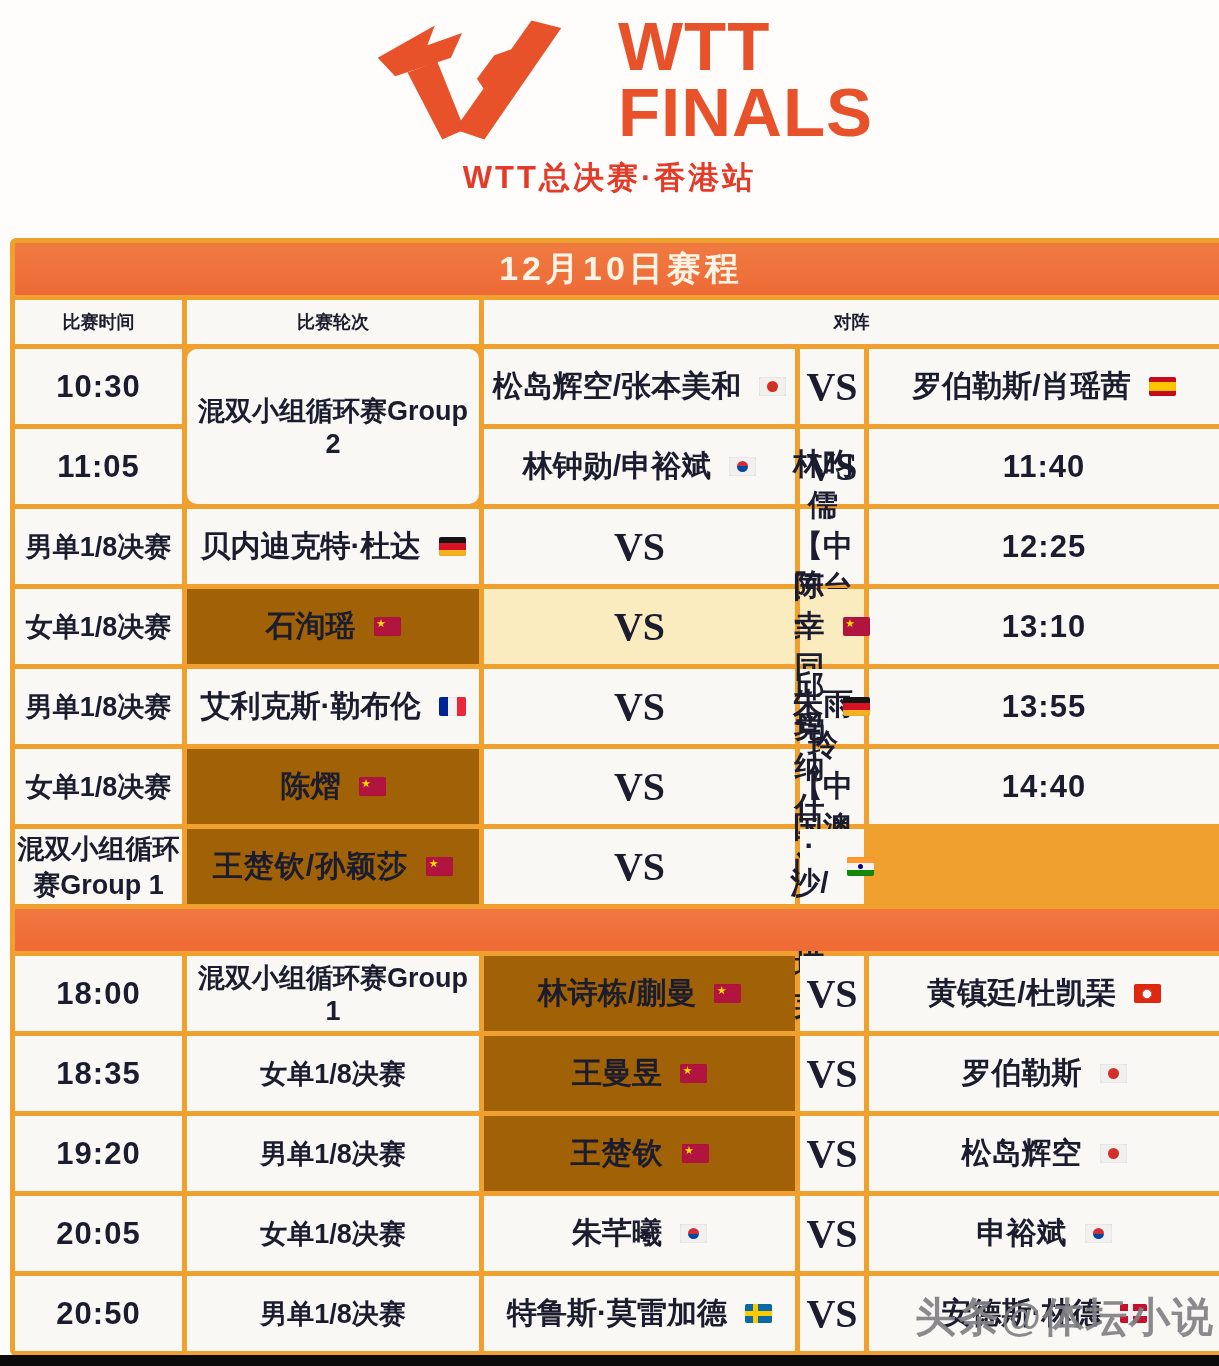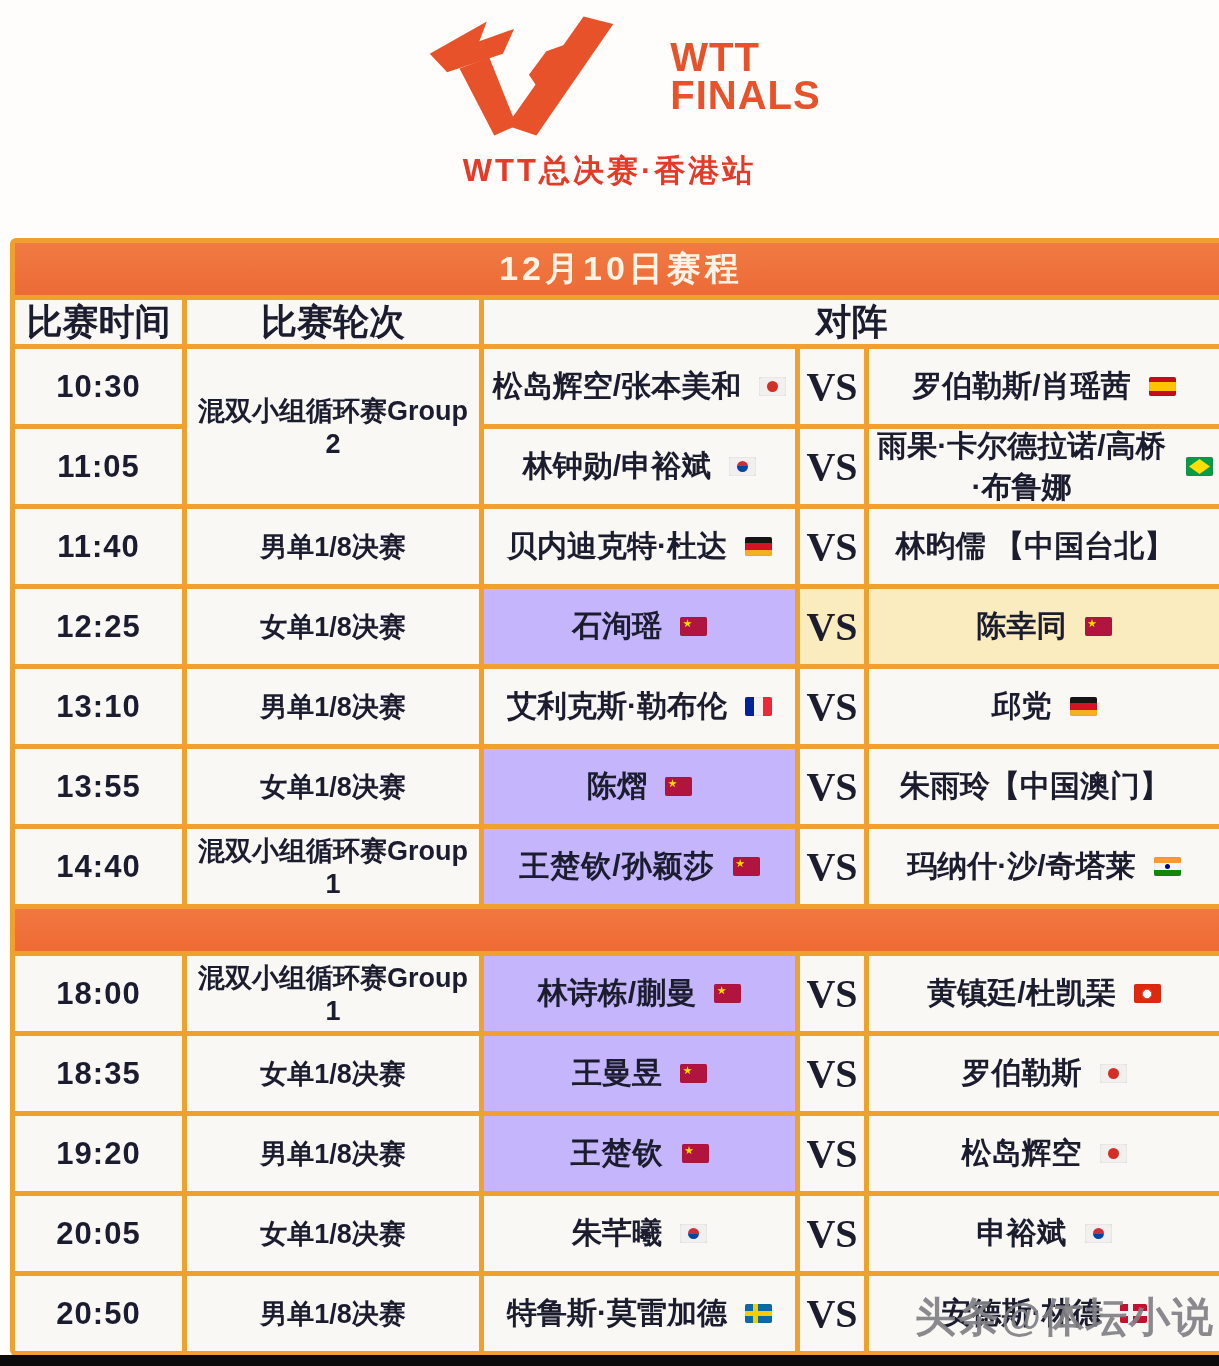--- a/index.html
+++ b/index.html
@@ -6,49 +6,49 @@
   body{
     width:1219px;height:1366px;position:relative;overflow:hidden;
     background:#FEFDFB;
     font-family:"Liberation Sans","DejaVu Sans",sans-serif;
     color:#1B1C2E;
   }
   
   .brand{position:absolute;left:0;top:0;width:1219px;height:232px;text-align:center;}
   .logo-row{display:flex;align-items:center;justify-content:center;gap:20px;padding-top:14px;}
   .logo-mark{width:252px;height:124px;}
-  .logo-text{text-align:left;font-weight:900;font-size:40px;line-height:0.95;
+  .logo-text{text-align:left;font-weight:900;font-size:69px;line-height:0.95;
     color:#E8522A;letter-spacing:1px;font-family:"Liberation Sans",sans-serif;}
   .subtitle{margin-top:12px;font-size:31px;font-weight:800;color:#E43A28;letter-spacing:3px;}
   
   .schedule{
     position:absolute;left:10px;top:238px;width:1209px;
     background:#EFA02F;
     display:grid;
     grid-template-columns:167px 292px 311px 64px 1fr;
     grid-template-rows:52px 44px repeat(7,75px) 42px repeat(5,75px);
     gap:5px;
     padding:5px 0 5px 5px;
     border-radius:6px 0 0 6px;
     box-sizing:border-box;
   }
   .cell{background:#FAF8F5;display:flex;align-items:center;justify-content:center;text-align:center;}
   .title{grid-column:1/-1;background:linear-gradient(180deg,#F07B42,#ED6A36);
     color:#FDF4E6;font-size:34px;font-weight:800;letter-spacing:4px;padding-left:8px;}
-  .colhead{font-size:36px;font-weight:700;}
+  .colhead{font-size:18px;font-weight:700;}
   .colhead.matchup{grid-column:3/-1;}
   .divider{grid-column:1/-1;background:linear-gradient(180deg,#F27740,#EF6A35);}
   .time{font-family:Liberation Sans, sans-serif;font-size:31px;font-weight:700;letter-spacing:1px;}
   .round{font-size:27px;font-weight:700;}
-  .round.span2{grid-row:span 2;}
+  .round.span2{grid-row:span 2;border-radius:10px;}
   .vs{font-family:"Liberation Serif","DejaVu Serif",serif;font-size:40px;font-weight:700;}
   .player{gap:18px;padding:0 6px;}
   .pname{font-size:30px;font-weight:700;}
   .pname.strong{font-weight:900;letter-spacing:1px;}
-  .hl{background:#c4b5fd;}
+  .hl{background:#a16207;}
   .hl2{background:#FBECC0;}
   
   .flag{display:inline-block;width:27px;height:19px;position:relative;flex:0 0 auto;
     border-radius:2px;box-shadow:inset 0 0 1px rgba(0,0,0,.35);overflow:hidden;}
   .flag.jp{background:#F2F0EE;}
   .flag.jp::after{content:'';position:absolute;inset:0;margin:auto;width:11px;height:11px;border-radius:50%;background:#D22F27;}
   .flag.es{background:linear-gradient(180deg,#C60B1E 25%,#FFC400 25%,#FFC400 75%,#C60B1E 75%);}
   .flag.kr{background:#F2F0EE;}
   .flag.kr::after{content:'';position:absolute;inset:0;margin:auto;width:11px;height:11px;border-radius:50%;background:linear-gradient(180deg,#CD2E3A 50%,#0047A0 50%);}
   .flag.br{background:#0A9B48;}
@@ -115,24 +115,20 @@
     <span class="pname">罗伯勒斯/肖瑶茜</span>
     <span class="flag es"></span>
   </div>
 
   <div class="cell time">11:05</div>
   <div class="cell player">
     <span class="pname">林钟勋/申裕斌</span>
     <span class="flag kr"></span>
   </div>
   <div class="cell vs">VS</div>
-  <div class="cell player">
-    <span class="pname">雨果·卡尔德拉诺/高桥·布鲁娜</span>
-    <span class="flag br"></span>
-  </div>
 
   <div class="cell time">11:40</div>
   <div class="cell round">男单1/8决赛</div>
   <div class="cell player">
     <span class="pname">贝内迪克特·杜达</span>
     <span class="flag de"></span>
   </div>
   <div class="cell vs">VS</div>
   <div class="cell player">
     <span class="pname">林昀儒 【中国台北】</span>

